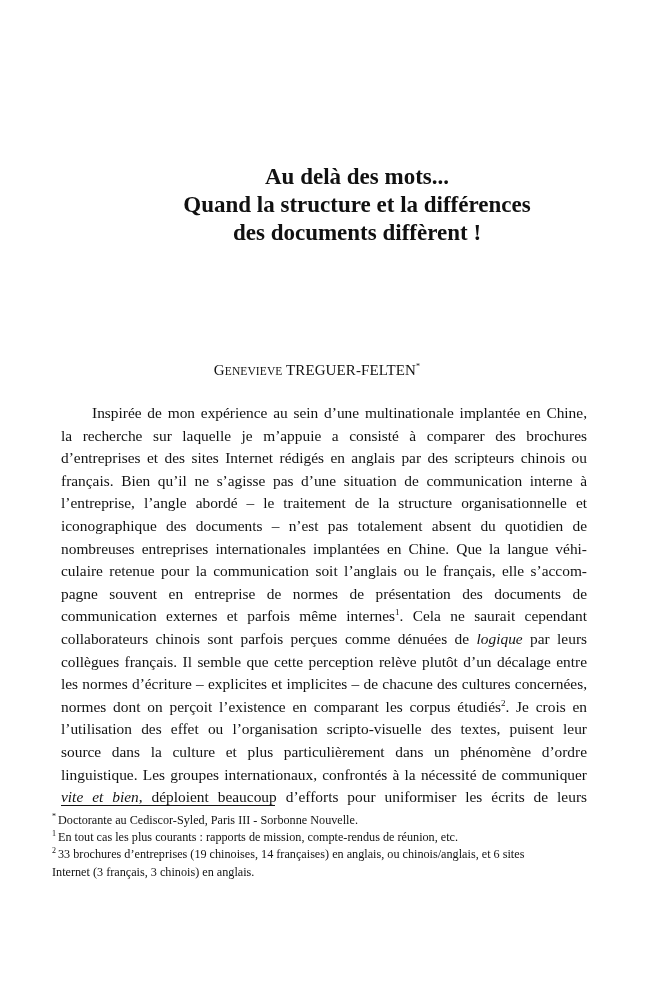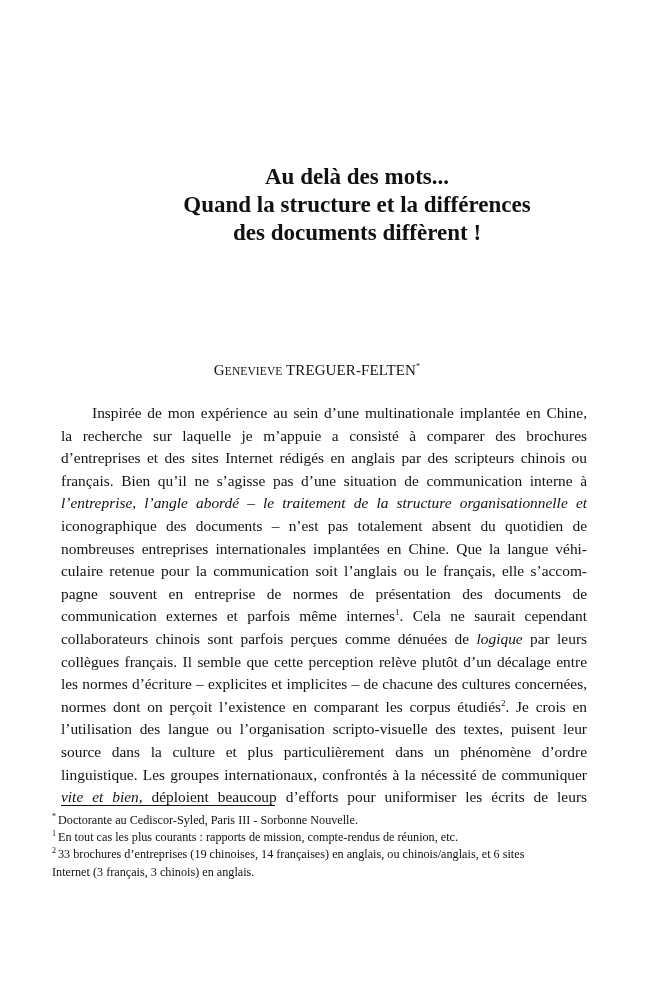--- a/index.html
+++ b/index.html
@@ -33,31 +33,31 @@
   <div>des documents diffèrent !</div>
 </div>
 
 <div class="author"><span>G</span><span class="sc">ENEVIEVE</span> <span>TREGUER-FELTEN</span><sup>*</sup></div>
 
 <div class="body" id="body">
     <span class="line indent" style="white-space: nowrap;"><span>Inspirée de mon expérience au sein d’une multinationale implantée en Chine,</span></span>
     <span class="line" style="white-space: nowrap;"><span>la recherche sur laquelle je m’appuie a consisté à comparer des brochures</span></span>
     <span class="line" style="white-space: nowrap;"><span>d’entreprises et des sites Internet rédigés en anglais par des scripteurs chinois ou</span></span>
     <span class="line" style="white-space: nowrap;"><span>français. Bien qu’il ne s’agisse pas d’une situation de communication interne à</span></span>
-    <span class="line" style="white-space: nowrap; font-style: italic;"><span>l’entreprise, l’angle abordé – le traitement de la structure organisationnelle et</span></span>
+    <span class="line" style="white-space: nowrap;"><span>l’entreprise, l’angle abordé – le traitement de la structure organisationnelle et</span></span>
     <span class="line" style="white-space: nowrap;"><span>iconographique des documents – n’est pas totalement absent du quotidien de</span></span>
     <span class="line" style="white-space: nowrap;"><span>nombreuses entreprises internationales implantées en Chine. Que la langue véhi-</span></span>
     <span class="line" style="white-space: nowrap;"><span>culaire retenue pour la communication soit l’anglais ou le français, elle s’accom-</span></span>
     <span class="line" style="white-space: nowrap; font-family: Liberation Serif, serif;"><span>pagne souvent en entreprise de normes de présentation des documents de</span></span>
     <span class="line" style="white-space: nowrap;"><span>communication externes et parfois même internes</span><sup>1</sup><span>. Cela ne saurait cependant</span></span>
     <span class="line" style="white-space: nowrap;"><span>collaborateurs chinois sont parfois perçues comme dénuées de </span><i>logique</i><span> par leurs</span></span>
     <span class="line" style="white-space: nowrap;"><span>collègues français. Il semble que cette perception relève plutôt d’un décalage entre</span></span>
     <span class="line" style="white-space: nowrap;"><span>les normes d’écriture – explicites et implicites – de chacune des cultures concernées,</span></span>
     <span class="line" style="white-space: nowrap;"><span>normes dont on perçoit l’existence en comparant les corpus étudiés</span><sup>2</sup><span>. Je crois en</span></span>
-    <span class="line" style="white-space: nowrap;"><span>l’utilisation des langue ou l’organisation scripto-visuelle des textes, puisent leur</span></span>
+    <span class="line" style="white-space: nowrap;"><span>l’utilisation des effet ou l’organisation scripto-visuelle des textes, puisent leur</span></span>
     <span class="line" style="white-space: nowrap;"><span>source dans la culture et plus particulièrement dans un phénomène d’ordre</span></span>
     <span class="line" style="white-space: nowrap;"><span>linguistique. Les groupes internationaux, confrontés à la nécessité de communiquer</span></span>
     <span class="line" style="white-space: nowrap;"><i>vite et bien</i><span>, déploient beaucoup d’efforts pour uniformiser les écrits de leurs</span></span>
   </div>
 
 <div class="rule"></div>
 
 <div class="notes" id="notes">
     <span class="note"><sup>*</sup><span>Doctorante au Cediscor-Syled, Paris III - Sorbonne Nouvelle.</span></span>
     <span class="note"><sup>1</sup><span>En tout cas les plus courants : rapports de mission, compte-rendus de réunion, etc.</span></span>

